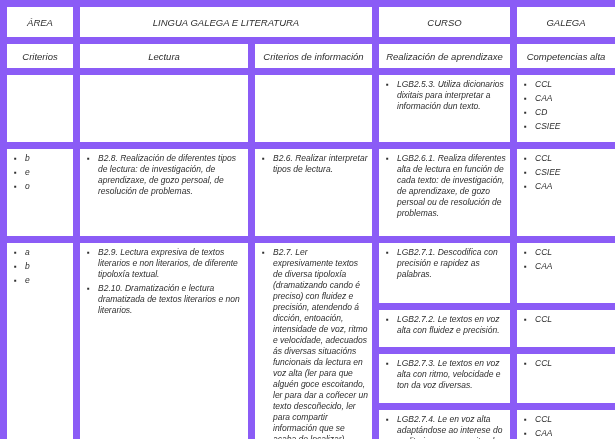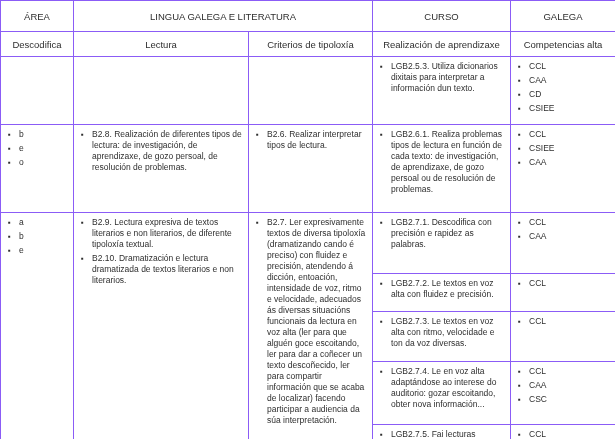--- a/index.html
+++ b/index.html
@@ -11,27 +11,28 @@
     font-family: "Liberation Sans", "DejaVu Sans", sans-serif;
     color: #2e2e2e;
   }
   table.curriculum {
     border-collapse: collapse;
     table-layout: fixed;
     width: 614px;
     margin: 0;
   }
   td {
-    border: 1px solid #8b5cf6;
+    border: 7px solid #8b5cf6;
     vertical-align: top;
     padding: 4px 4px 4px 7px;
     font-size: 8.5px;
     line-height: 11px;
     overflow: hidden;
     word-wrap: break-word;
+    font-style: italic;
   }
   td.hdr {
     text-align: center;
     vertical-align: middle;
     padding: 2px 3px;
     font-size: 9.5px;
   }
   tr.r1 td { height: 26px; }
   tr.r2 td { height: 20px; }
   tr.rowA td { height: 59px; margin-left: 24px; }
@@ -76,23 +77,23 @@
 
   <tbody>
       <tr class="r1">
     <td class="hdr">ÁREA</td>
     <td class="hdr" colspan="2">LINGUA GALEGA E LITERATURA</td>
     <td class="hdr">CURSO</td>
     <td class="hdr">GALEGA</td>
   </tr>
 
   <tr class="r2">
-    <td class="hdr">Descodifica</td>
+    <td class="hdr">Criterios</td>
     <td class="hdr">Lectura</td>
-    <td class="hdr">Criterios de tipoloxía</td>
+    <td class="hdr">Criterios de información</td>
     <td class="hdr">Realización de aprendizaxe</td>
     <td class="hdr">Competencias alta</td>
   </tr>
 
   <tr class="rowA">
     <td></td>
     <td></td>
     <td></td>
     <td>
       <ul class="blist">
@@ -122,21 +123,21 @@
         <li>B2.8. Realización de diferentes tipos de lectura: de investigación, de aprendizaxe, de gozo persoal, de resolución de problemas.</li>
       </ul>
     </td>
     <td>
       <ul class="blist">
         <li>B2.6. Realizar interpretar tipos de lectura.</li>
       </ul>
     </td>
     <td>
       <ul class="blist">
-        <li>LGB2.6.1. Realiza problemas tipos de lectura en función de cada texto: de investigación, de aprendizaxe, de gozo persoal ou de resolución de problemas.</li>
+        <li>LGB2.6.1. Realiza diferentes alta de lectura en función de cada texto: de investigación, de aprendizaxe, de gozo persoal ou de resolución de problemas.</li>
       </ul>
     </td>
     <td>
       <ul class="blist comp">
         <li>CCL</li>
         <li>CSIEE</li>
         <li>CAA</li>
       </ul>
     </td>
   </tr>

